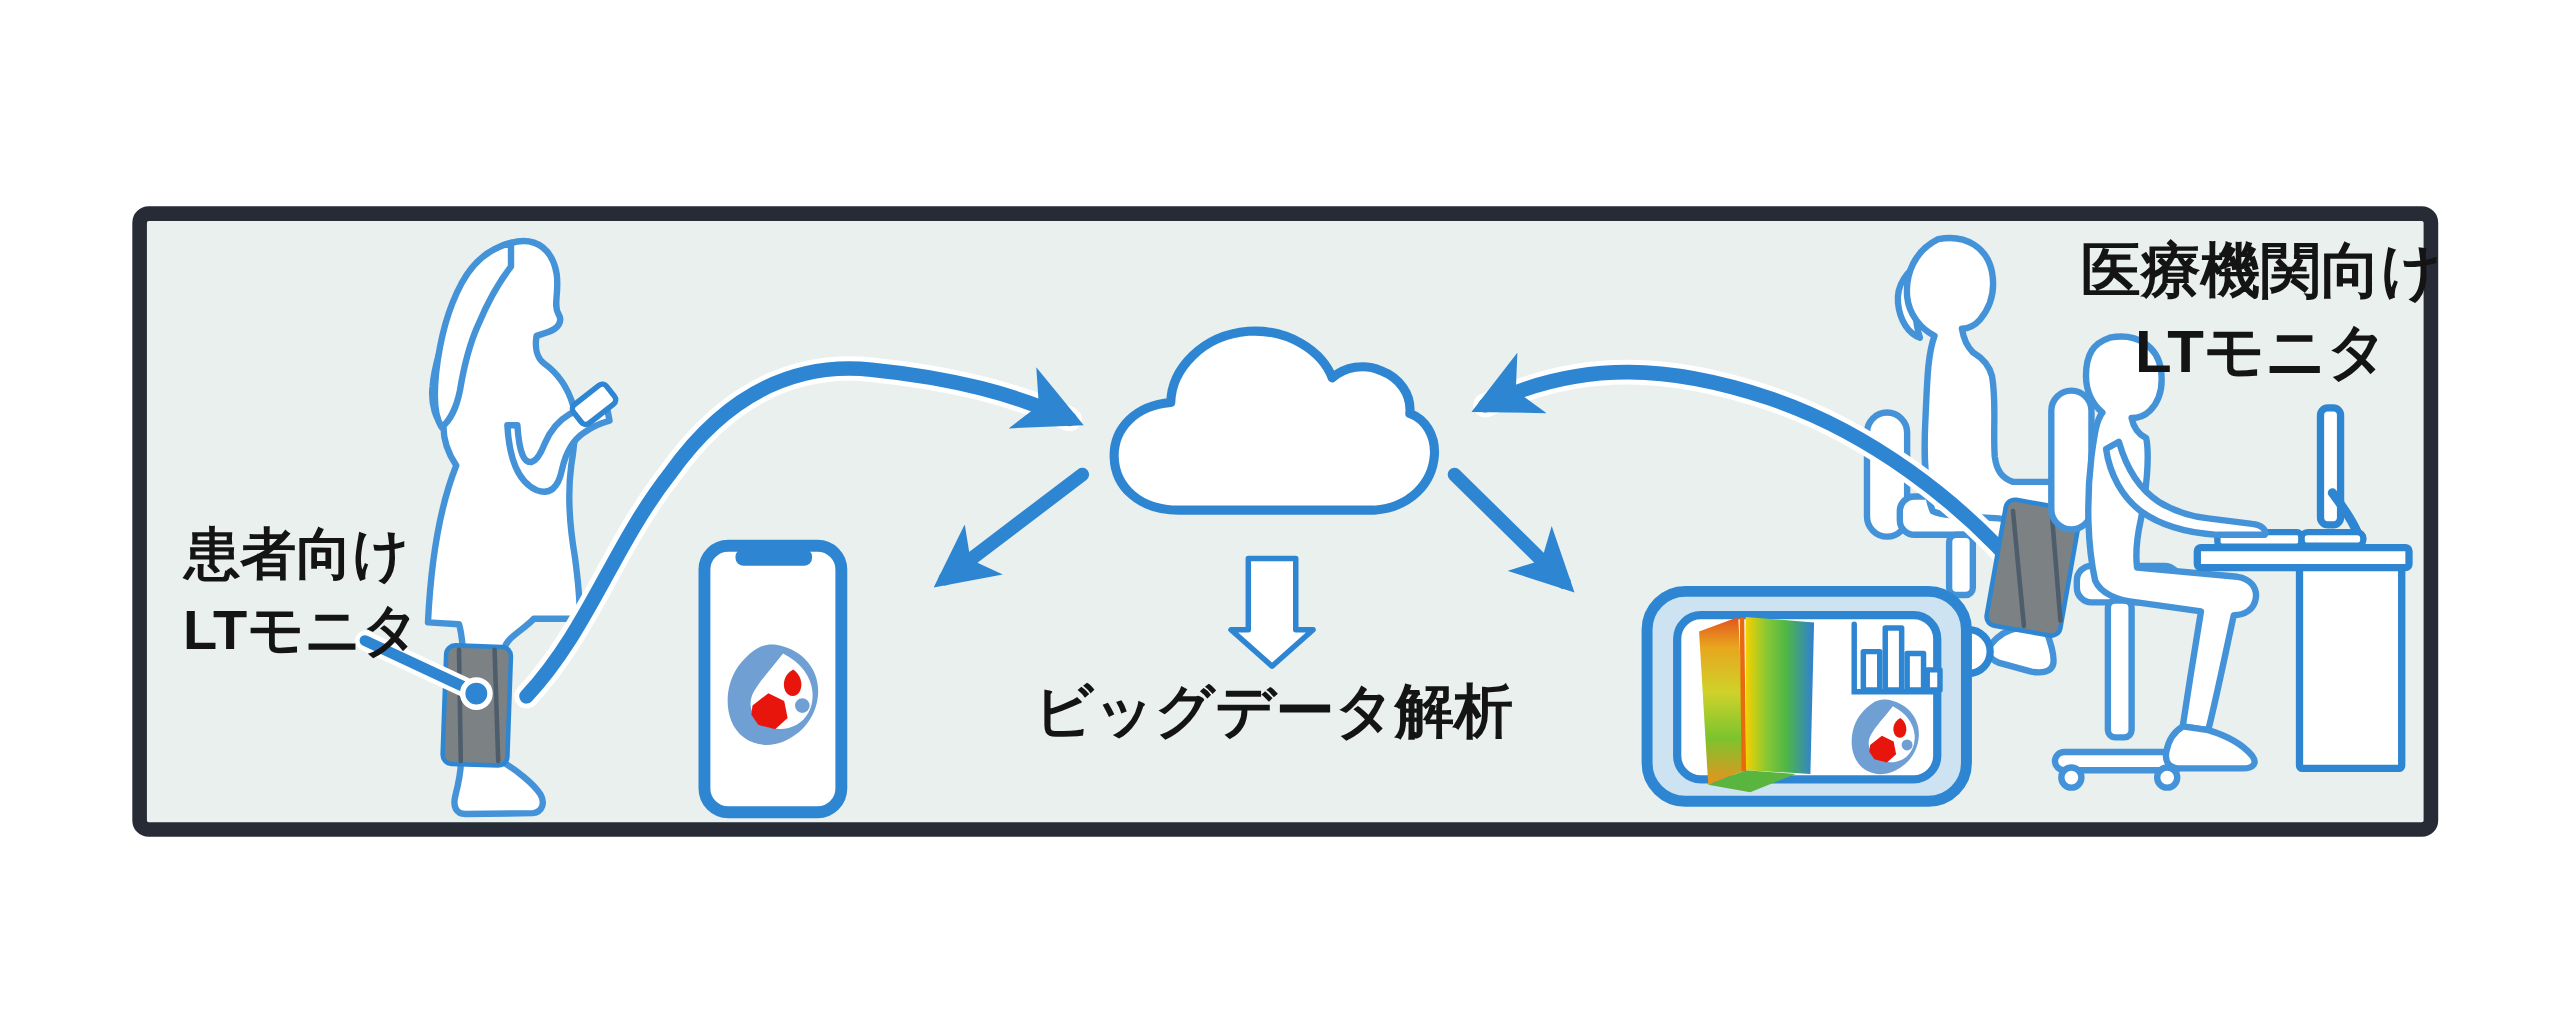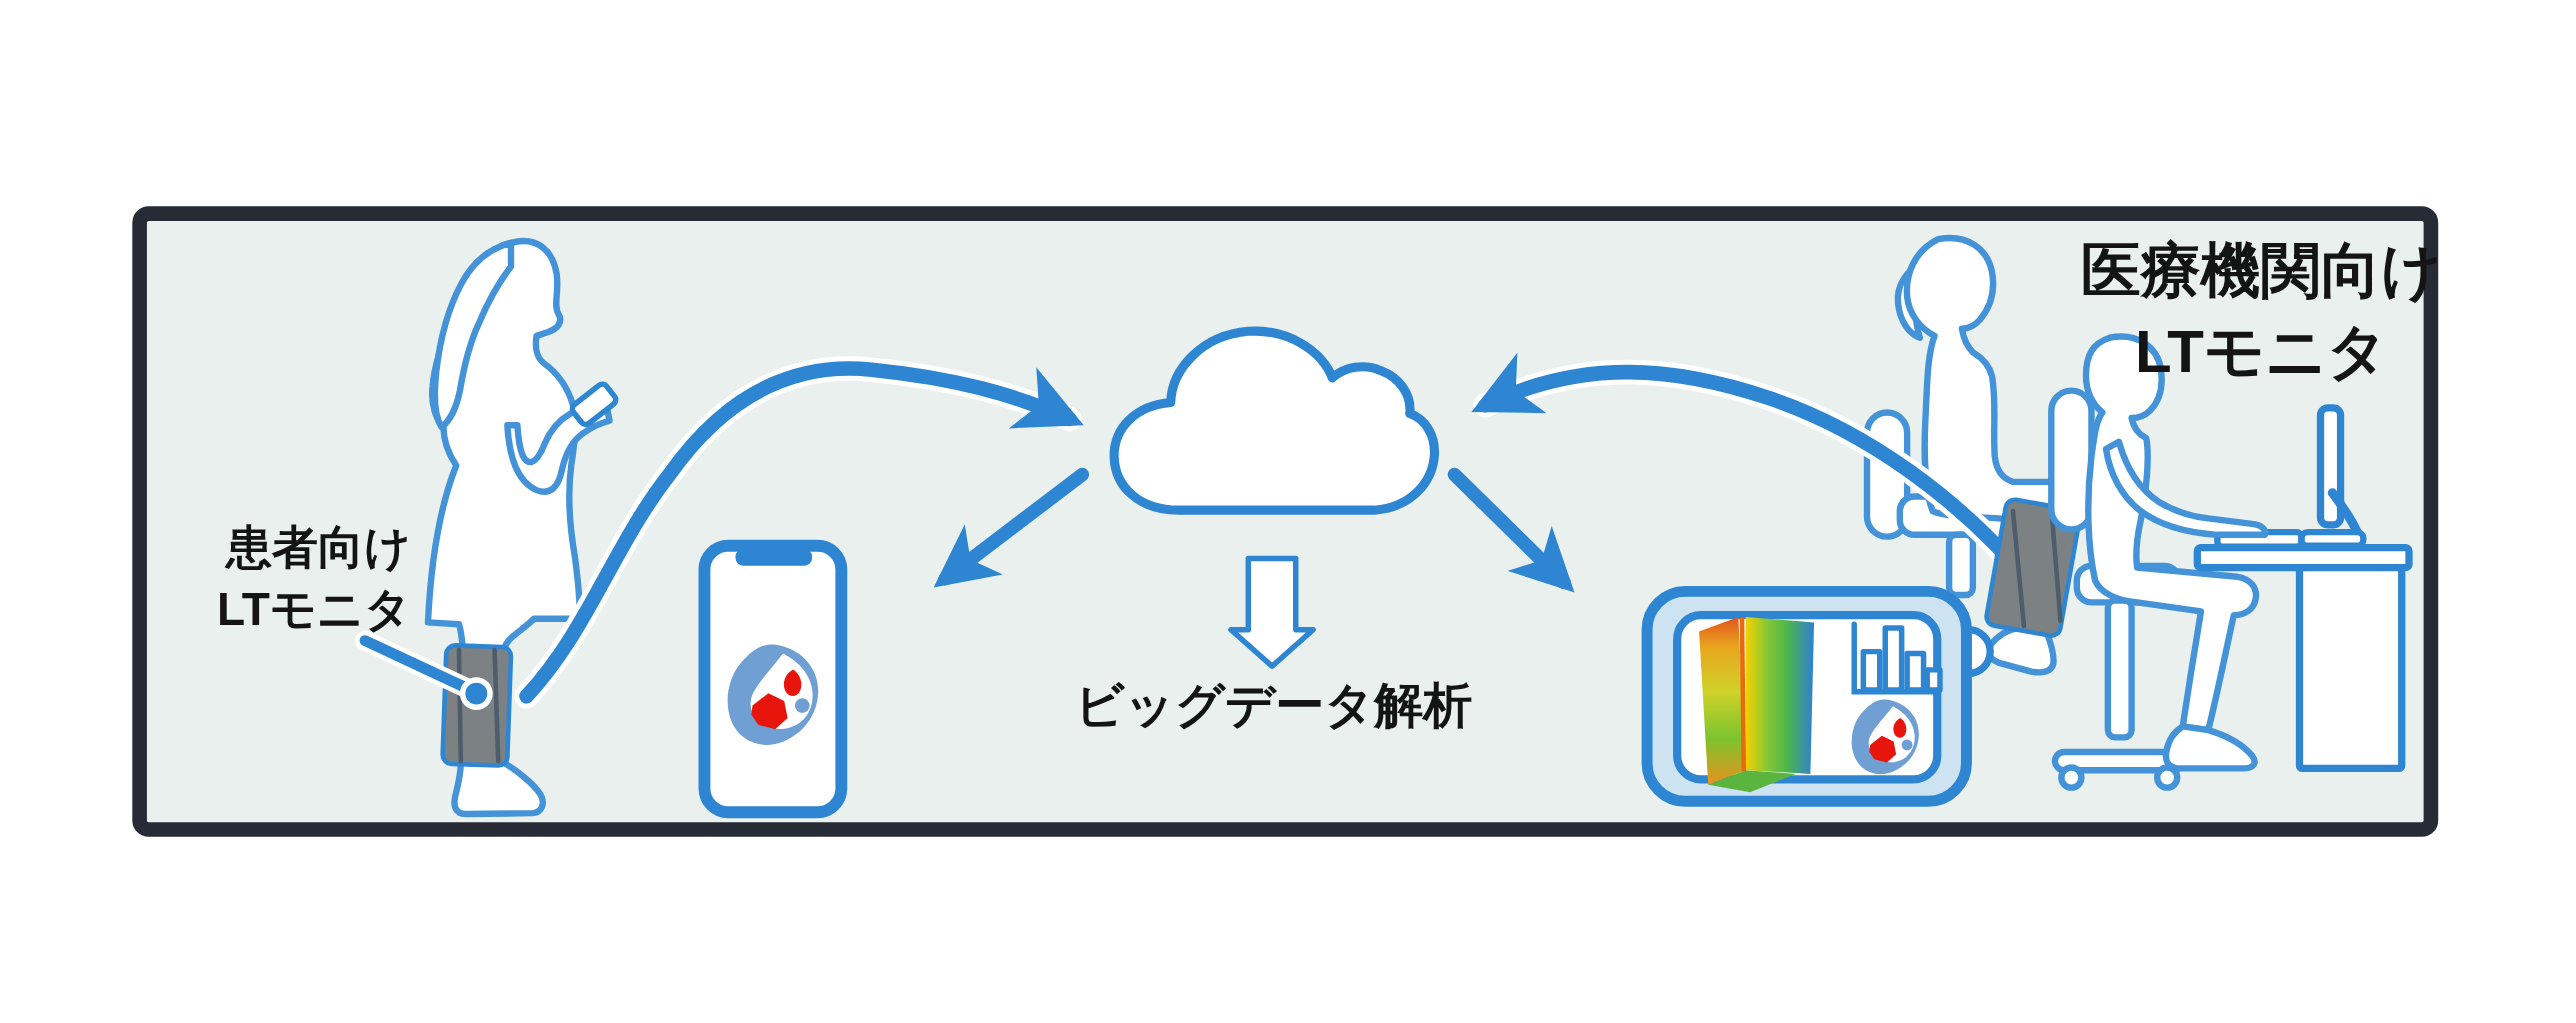--- a/index.html
+++ b/index.html
@@ -25,23 +25,23 @@
   .leader{stroke:var(--accent);stroke-width:12;stroke-linecap:round;}
   .leader-casing{stroke:#ffffff;stroke-width:22;stroke-linecap:round;}
   .block-arrow{fill:#ffffff;stroke:var(--accent);stroke-width:6;stroke-linejoin:round;}
   .bar-icon{fill:#ffffff;stroke:var(--accent);stroke-width:6;stroke-linejoin:round;}
   .bar-axis{fill:none;stroke:var(--accent);stroke-width:6;stroke-linecap:round;}
   .logo-blob{fill:var(--logo-blue);}
   .logo-white{fill:#ffffff;}
   .logo-red{fill:var(--logo-red);}
   
   .lbl{position:absolute;color:var(--text);font-weight:700;text-align:center;white-space:nowrap;}
-  .lbl-patient{left:183px;top:516px;width:228px;font-size:46px;line-height:1.35;text-align:right;}
+  .lbl-patient{left:183px;top:516px;width:228px;font-size:56px;line-height:1.35;}
   .lbl-medical{left:2079px;top:230px;width:365px;font-size:60px;line-height:1.35;}
-  .lbl-caption{left:954px;top:675px;width:639px;font-size:49px;line-height:1.25;}
+  .lbl-caption{left:954px;top:675px;width:639px;font-size:59px;line-height:1.25;}
 </style>
 </head>
 <body>
 
 <div class="canvas">
 
   <svg width="2576" height="1024" viewBox="0 0 2823 1122">
     <defs>
       <marker id="ah" viewBox="0 0 6 6" refX="4.6" refY="3" markerWidth="4.6" markerHeight="4.6" orient="auto-start-reverse">
         <path class="ahp" d="M0,0 L6,3 L0,6 L1.6,3 Z"></path>

